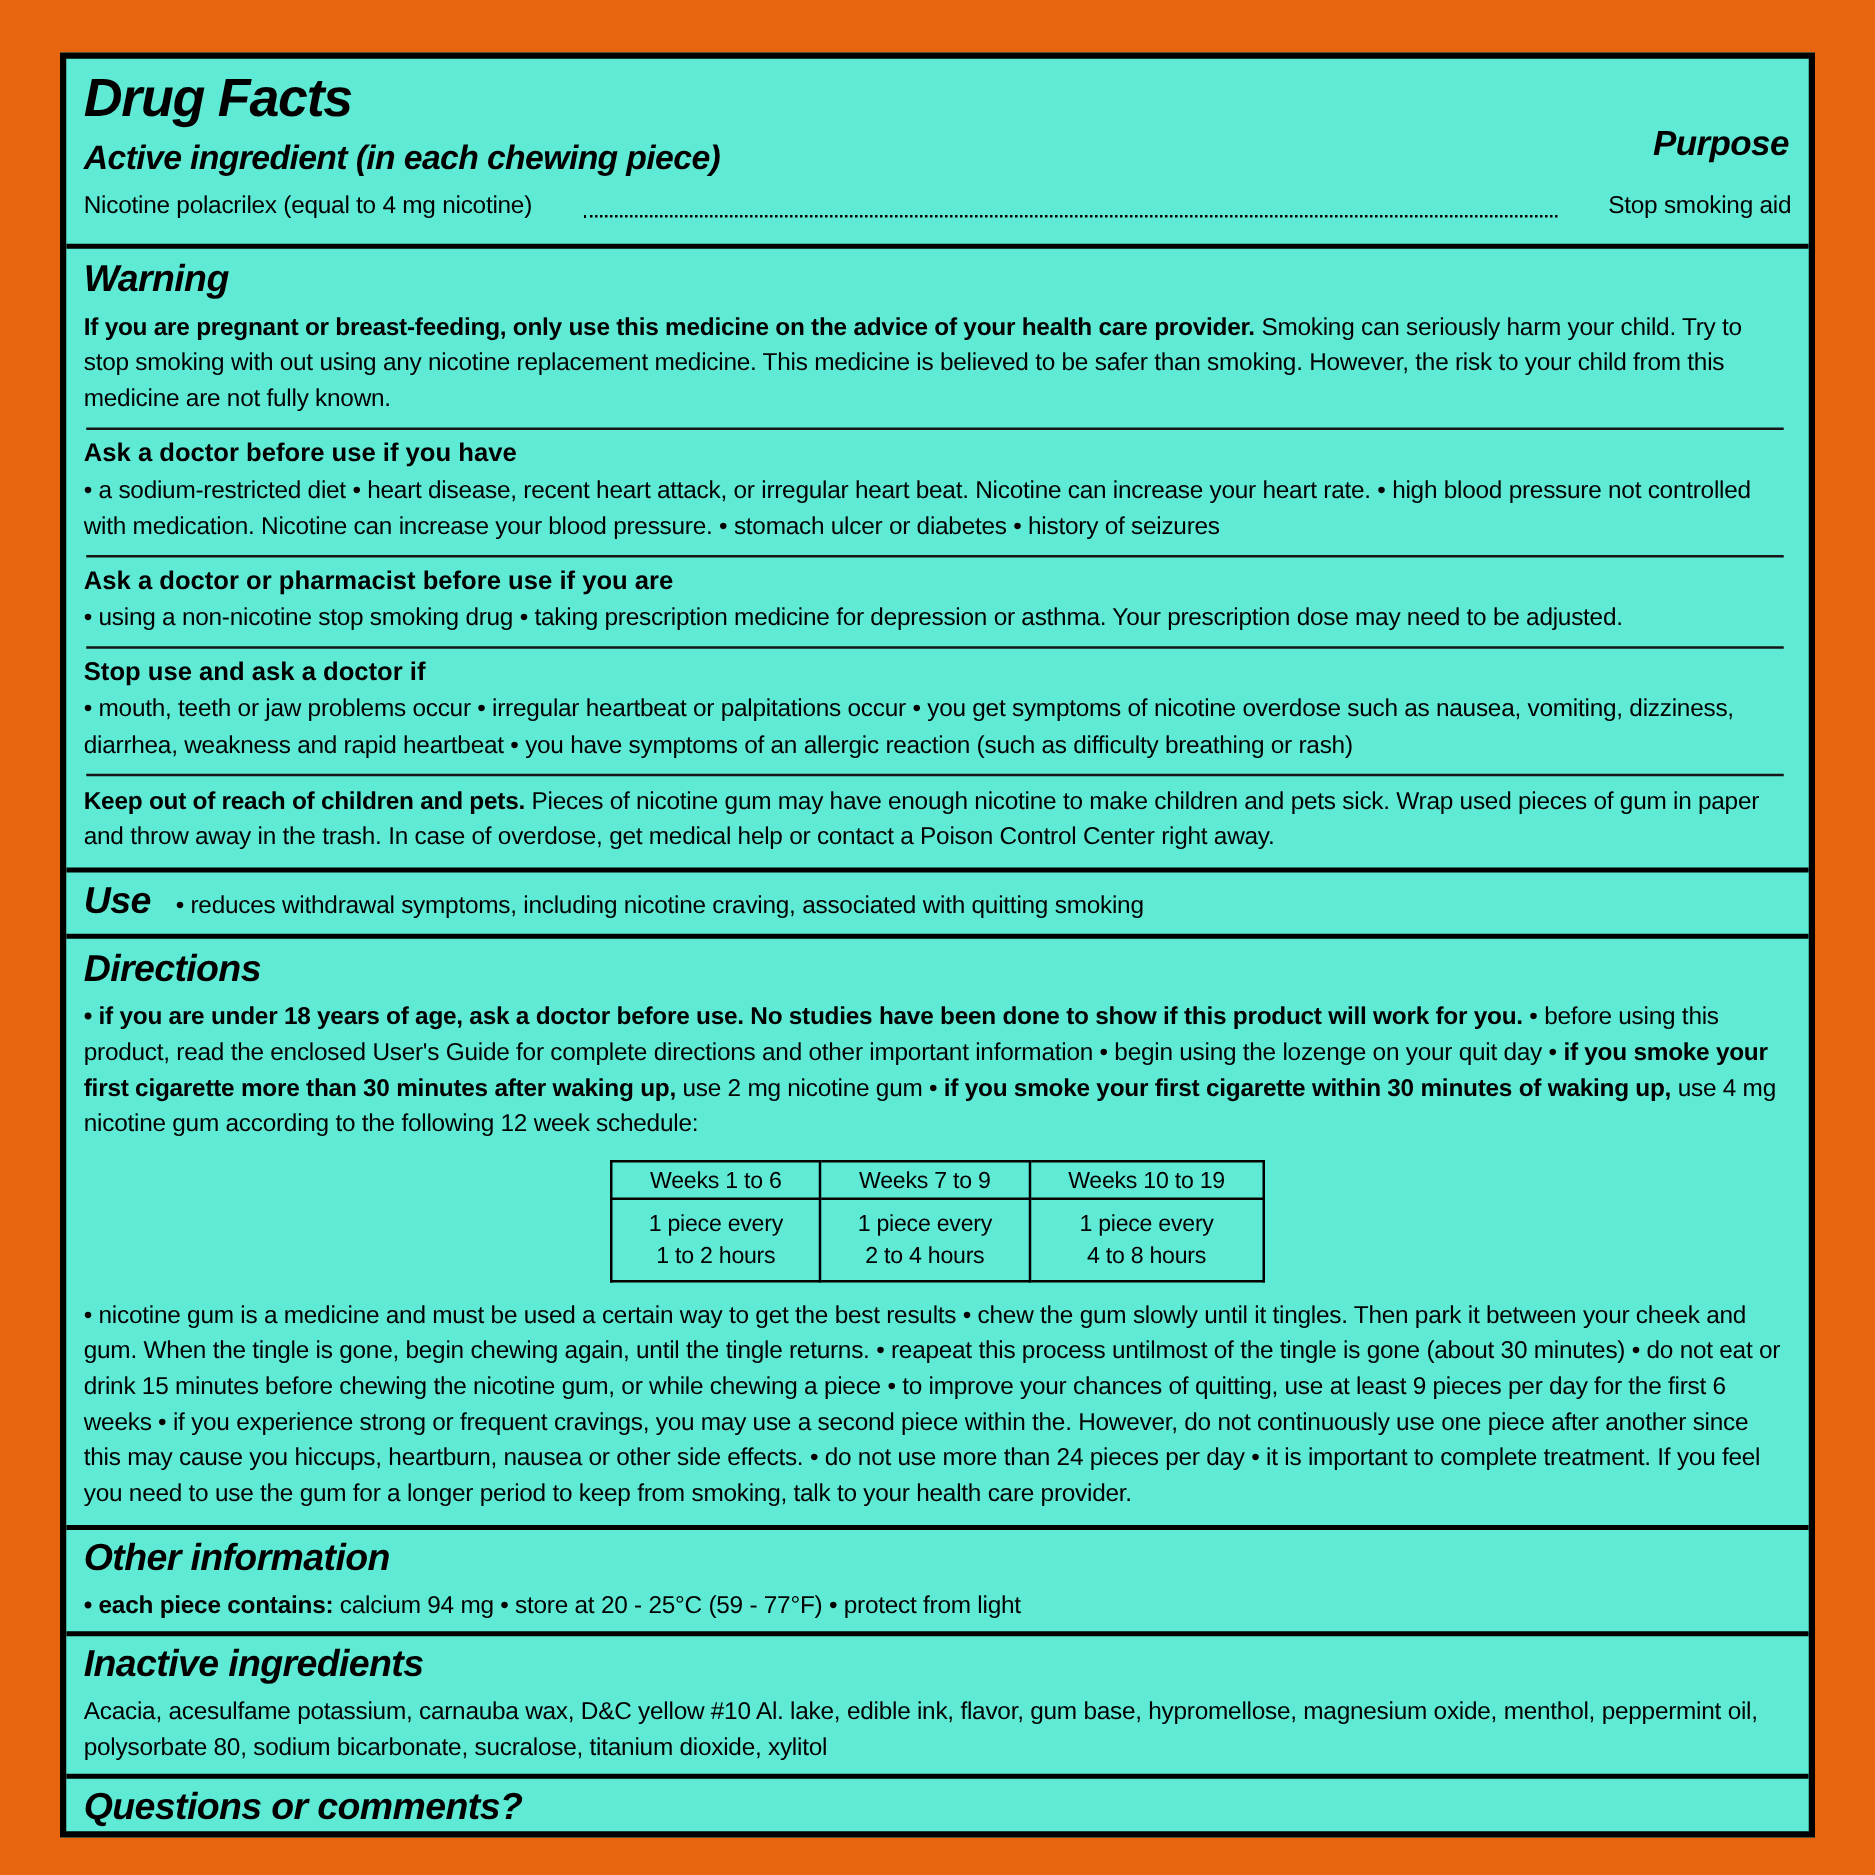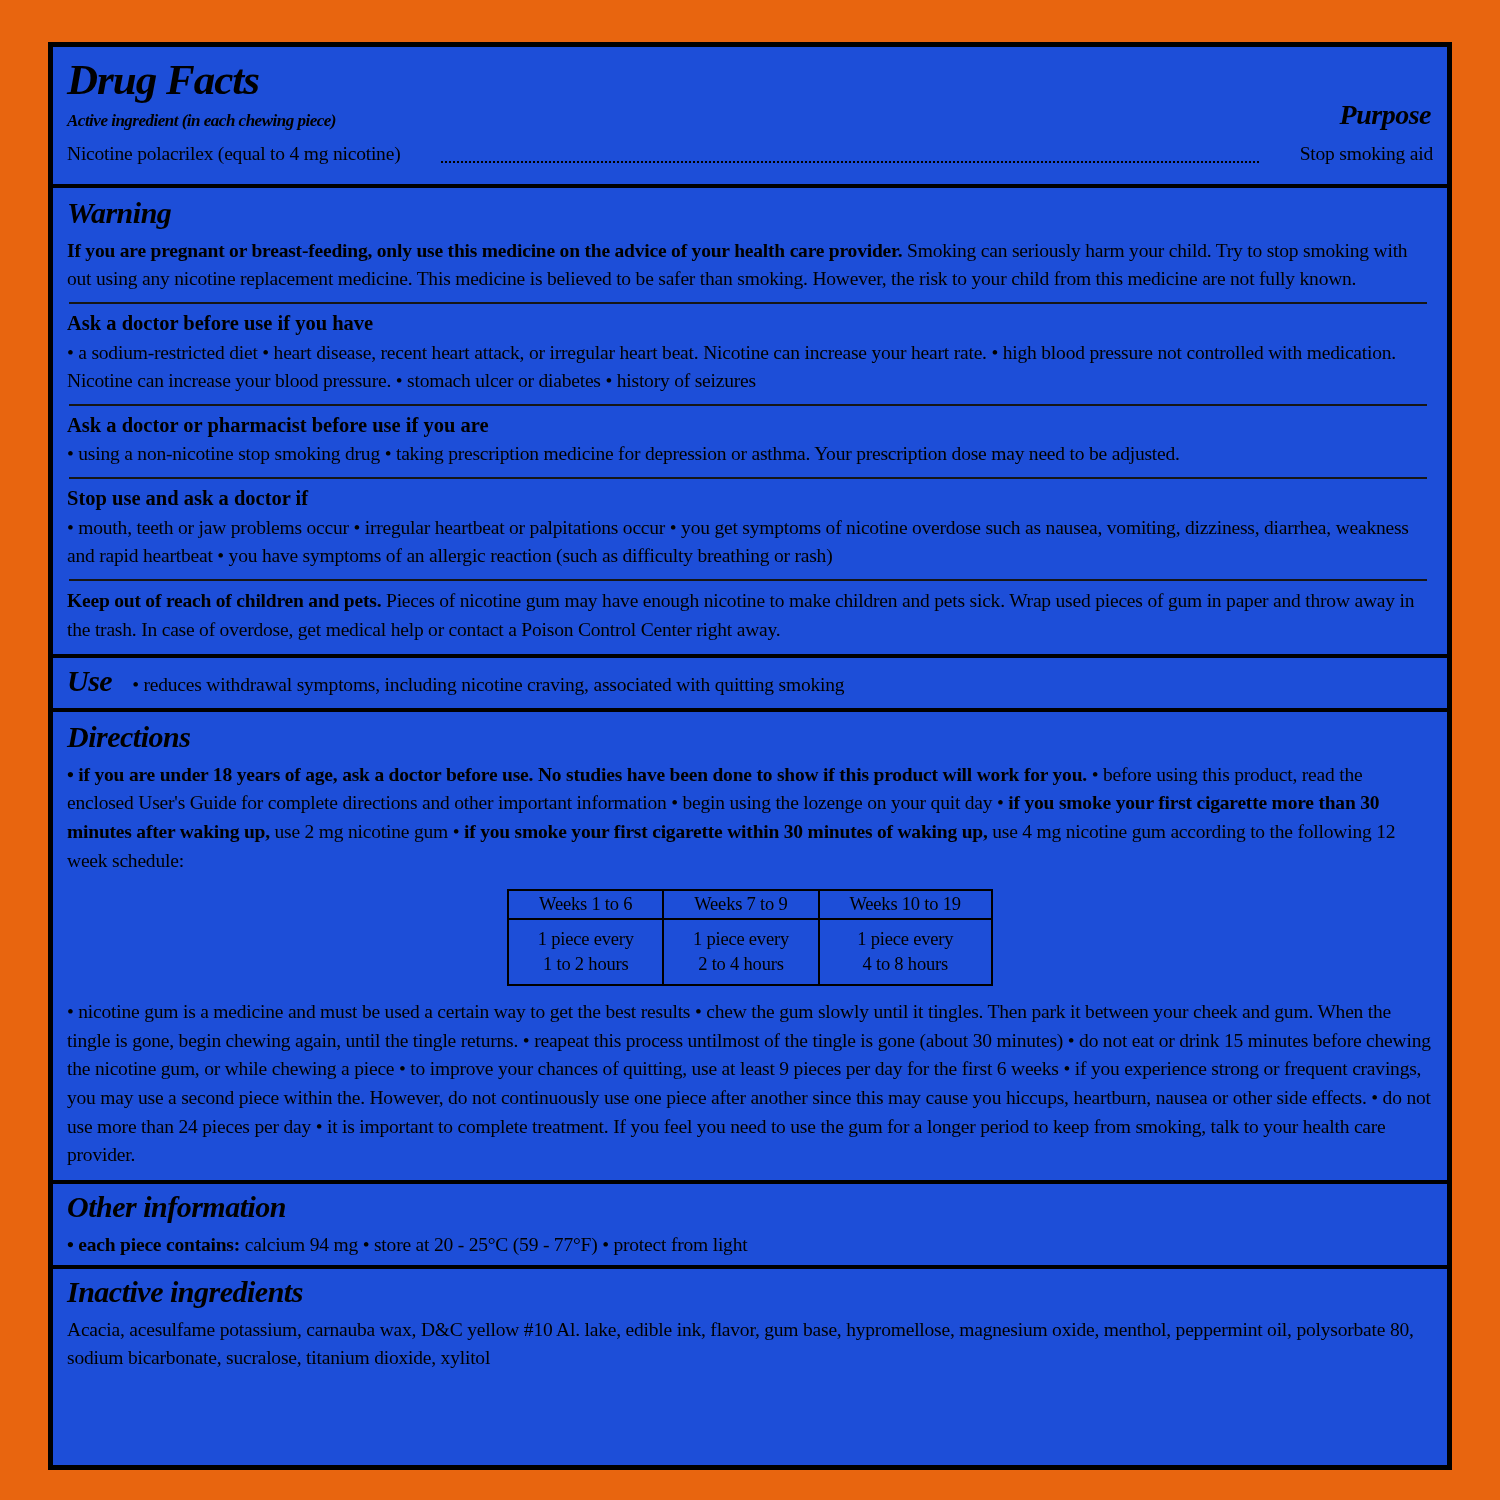--- a/index.html
+++ b/index.html
@@ -7,34 +7,33 @@
     width:1500px;height:1500px;
     background:#E8650F;
     font-family:"Liberation Sans","DejaVu Sans",sans-serif;
     color:#000;
     position:relative;
     overflow:hidden;
   }
   .panel{
     position:absolute;
     left:48px;top:42px;right:48px;bottom:30px;
-    background:#1d4ed8;
+    background:#5eead4;
     border:5px solid #000;
     overflow:hidden;
-    font-family:Liberation Serif, serif;
   }
   .sec{padding:4px 14px 8px 14px;}
   .sec.rule{border-top:4px solid #000;}
   
   .h1{
     font-size:43px;font-weight:bold;font-style:italic;
     letter-spacing:-1px;margin:6px 0 0 0;line-height:1.05;
   }
   .h2{
-    font-size:17px;font-weight:bold;font-style:italic;
+    font-size:27px;font-weight:bold;font-style:italic;
     margin:10px 0 4px 0;line-height:1.1;letter-spacing:-0.5px;
   }
   .sec-h{
     font-size:30px;font-weight:bold;font-style:italic;
     margin:4px 0 6px 0;line-height:1.15;letter-spacing:-0.5px;
   }
   .sub-h{
     font-size:20.5px;font-weight:bold;margin:6px 0 2px 0;line-height:1.3;
   }
   .purpose{
@@ -127,14 +126,18 @@
   <div class="sec rule tight">
     <div class="sec-h">Other information</div>
     <p class="body-t"><span class="b">• each piece contains:</span><span> calcium 94 mg • store at 20 - 25°C (59 - 77°F) • protect from light</span></p>
   </div>
 
   <div class="sec rule tight">
     <div class="sec-h">Inactive ingredients</div>
     <p class="body-t">Acacia, acesulfame potassium, carnauba wax, D&amp;C yellow #10 Al. lake, edible ink, flavor, gum base, hypromellose, magnesium oxide, menthol, peppermint oil, polysorbate 80, sodium bicarbonate, sucralose, titanium dioxide, xylitol</p>
   </div>
 
+  <div class="sec rule tight">
+    <div class="sec-h">Questions or comments?</div>
+    <p class="body-t"></p>
+  </div>
 
 </div>
 
 </body></html>

